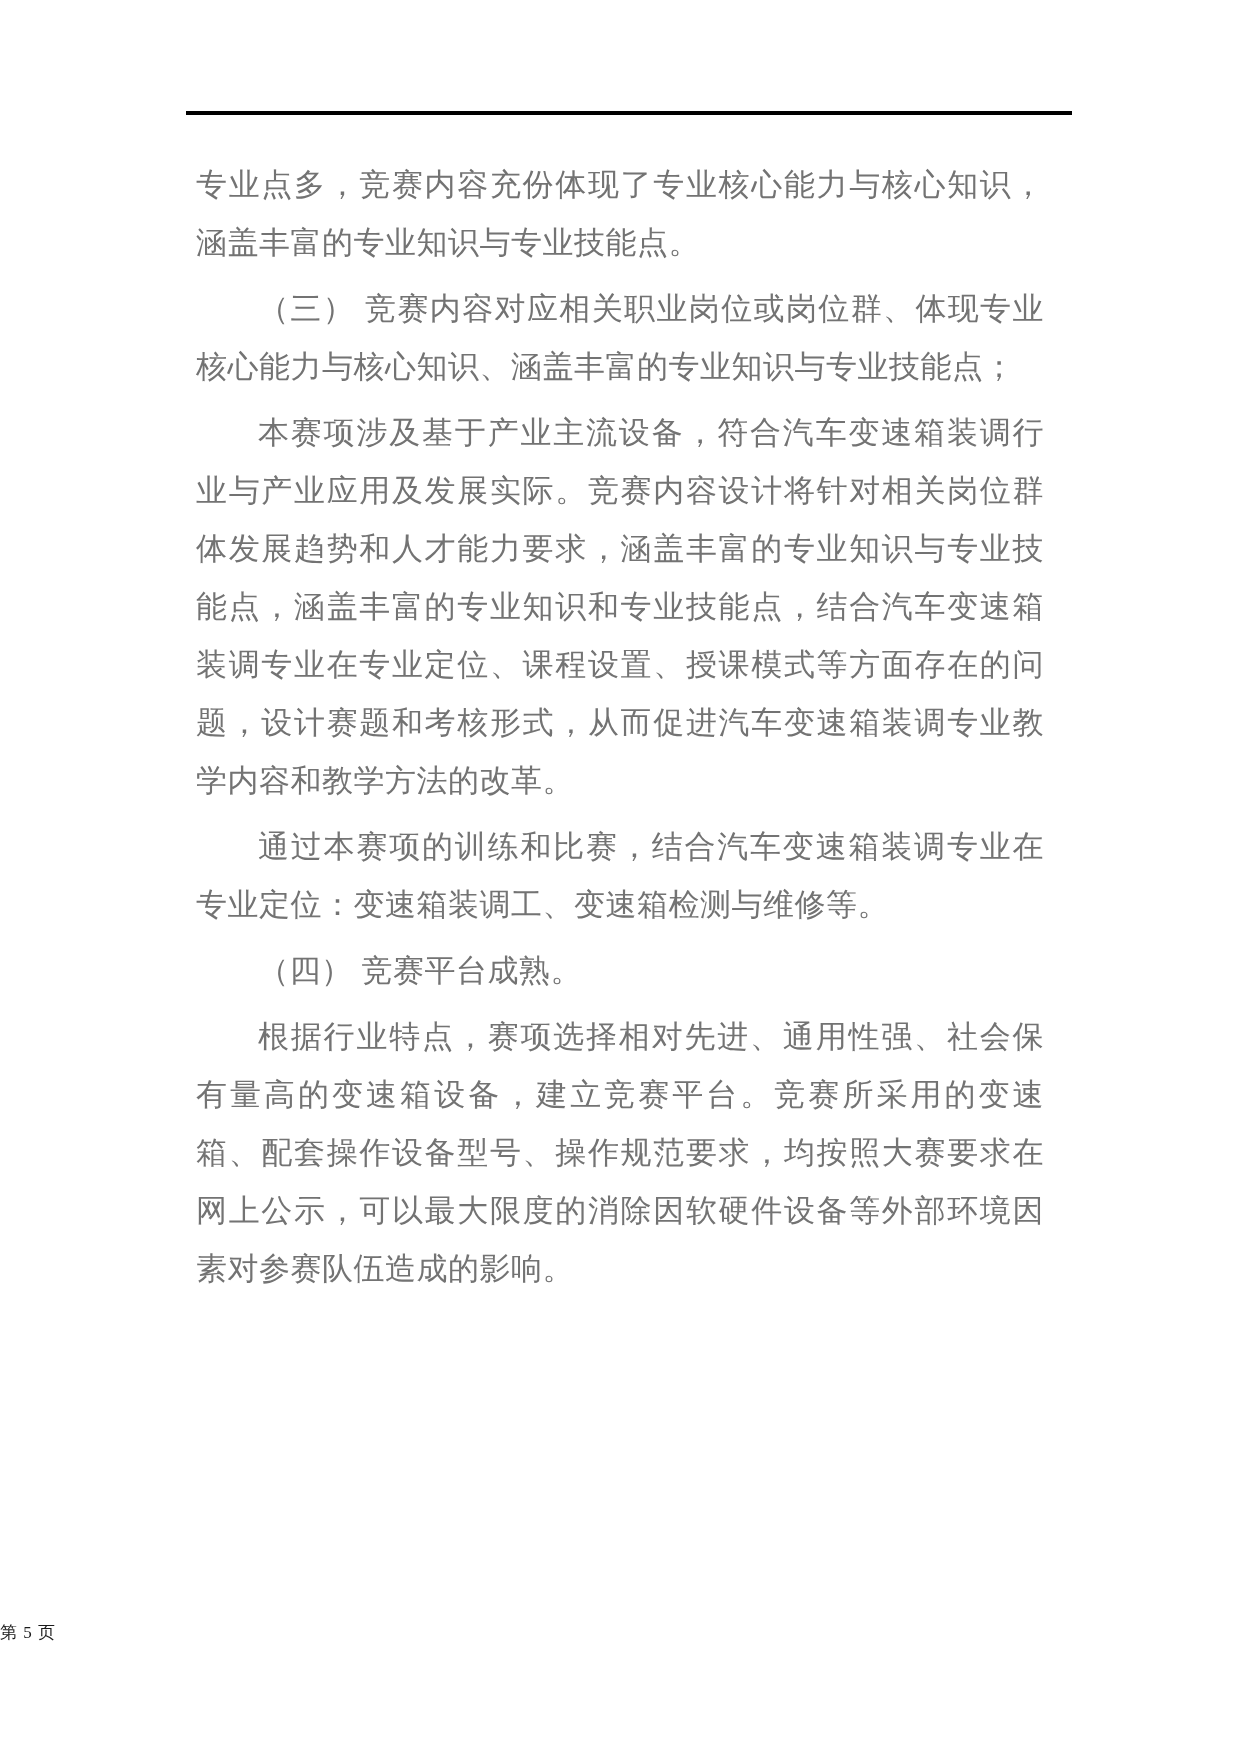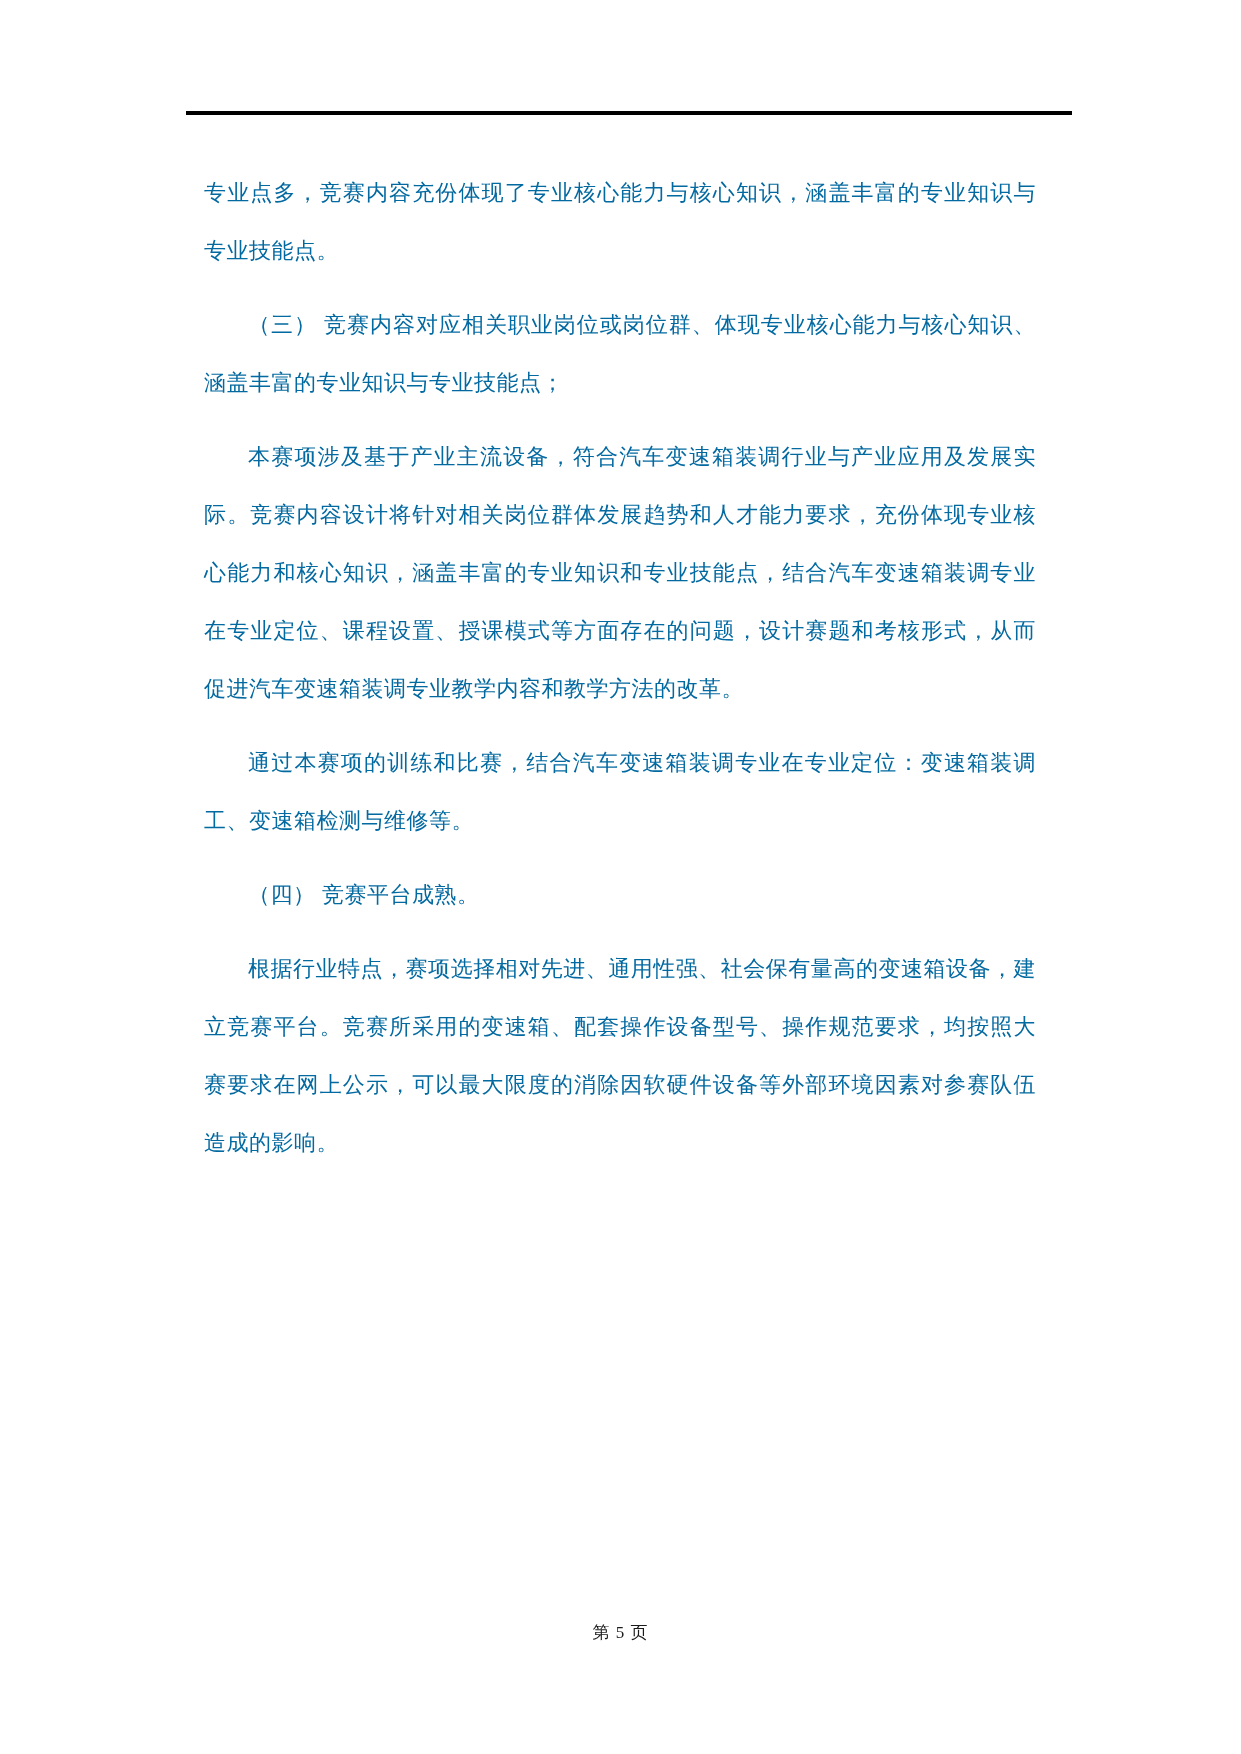--- a/index.html
+++ b/index.html
@@ -23,54 +23,53 @@
     height: 4px;
     background: #000000;
   }
   .content {
     position: absolute;
     top: 148px;
     left: 188px;
     width: 864px;
   }
   .content p {
-    margin: 16px;
+    margin: 8px;
     padding: 0;
-    font-size: 22px;
+    font-size: 31px;
     line-height: 58px;
-    color: #0369a1;
+    color: #737373;
     text-align: justify;
     letter-spacing: 0.5px;
   }
   .content p.indent {
     text-indent: 2em;
   }
   .footer {
     position: absolute;
     top: 1621px;
     left: 0;
     width: 100%;
-    text-align: center;
     font-size: 17px;
     color: #1a1a1a;
     letter-spacing: 1px;
     font-family: "Liberation Serif", serif;
   }
 </style>
 </head>
 <body>
 
 <div class="page">
 
   <div class="header-rule"></div>
 
   <div class="content">
     <p>专业点多，竞赛内容充份体现了专业核心能力与核心知识，涵盖丰富的专业知识与专业技能点。</p>
     <p class="indent">（三） 竞赛内容对应相关职业岗位或岗位群、体现专业核心能力与核心知识、涵盖丰富的专业知识与专业技能点；</p>
-    <p class="indent">本赛项涉及基于产业主流设备，符合汽车变速箱装调行业与产业应用及发展实际。竞赛内容设计将针对相关岗位群体发展趋势和人才能力要求，充份体现专业核心能力和核心知识，涵盖丰富的专业知识和专业技能点，结合汽车变速箱装调专业在专业定位、课程设置、授课模式等方面存在的问题，设计赛题和考核形式，从而促进汽车变速箱装调专业教学内容和教学方法的改革。</p>
+    <p class="indent">本赛项涉及基于产业主流设备，符合汽车变速箱装调行业与产业应用及发展实际。竞赛内容设计将针对相关岗位群体发展趋势和人才能力要求，涵盖丰富的专业知识与专业技能点，涵盖丰富的专业知识和专业技能点，结合汽车变速箱装调专业在专业定位、课程设置、授课模式等方面存在的问题，设计赛题和考核形式，从而促进汽车变速箱装调专业教学内容和教学方法的改革。</p>
     <p class="indent">通过本赛项的训练和比赛，结合汽车变速箱装调专业在专业定位：变速箱装调工、变速箱检测与维修等。</p>
     <p class="indent">（四） 竞赛平台成熟。</p>
     <p class="indent">根据行业特点，赛项选择相对先进、通用性强、社会保有量高的变速箱设备，建立竞赛平台。竞赛所采用的变速箱、配套操作设备型号、操作规范要求，均按照大赛要求在网上公示，可以最大限度的消除因软硬件设备等外部环境因素对参赛队伍造成的影响。</p>
   </div>
 
   <div class="footer">第 5 页</div>
 
 </div>
 
 </body></html>

